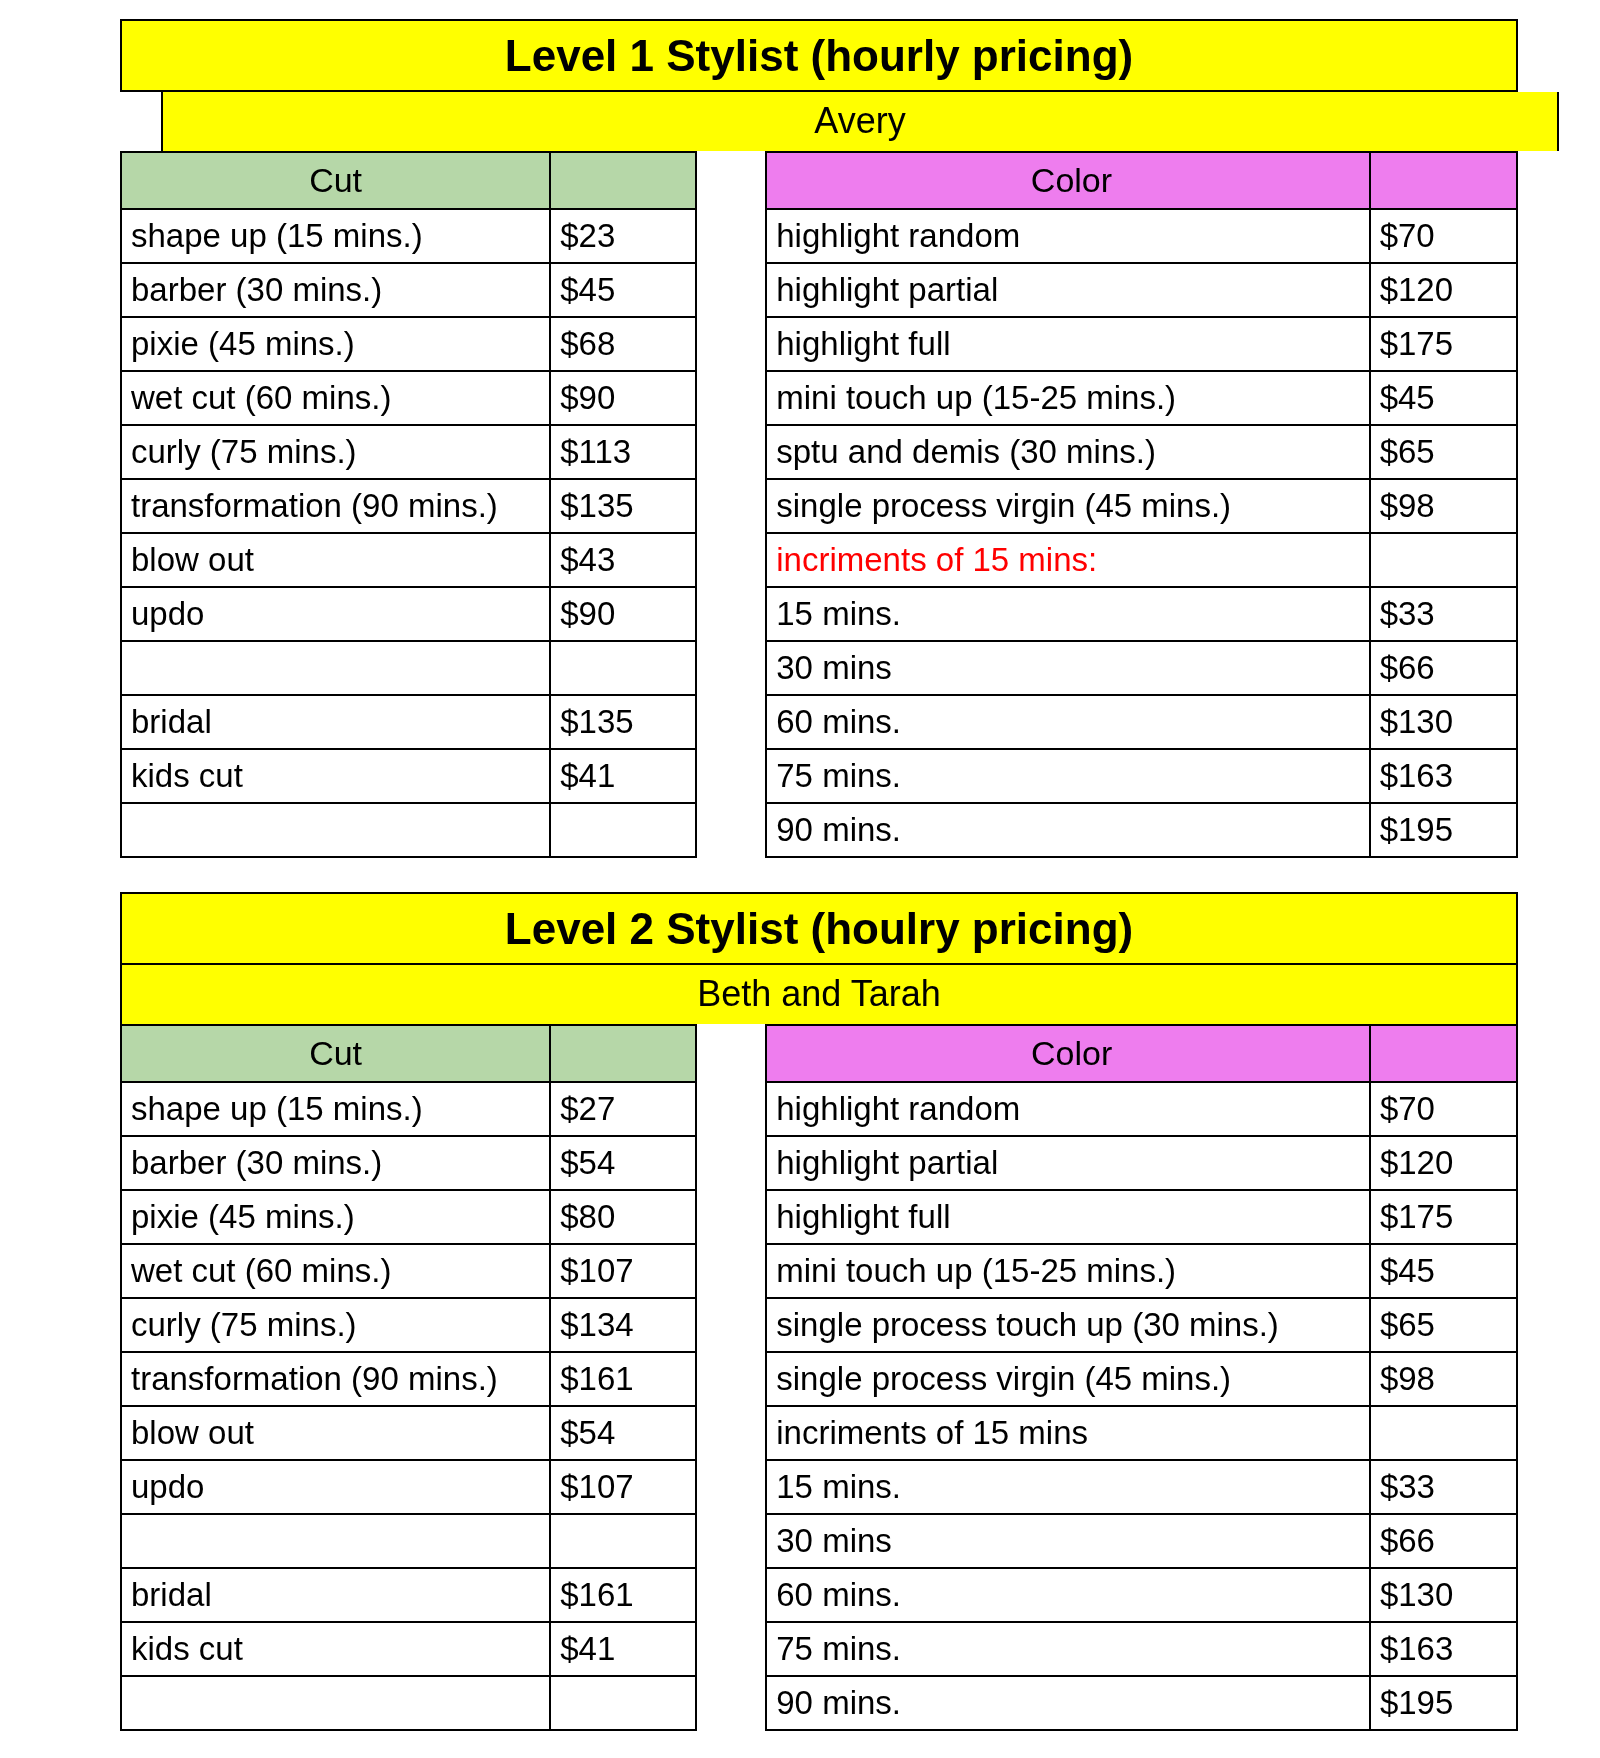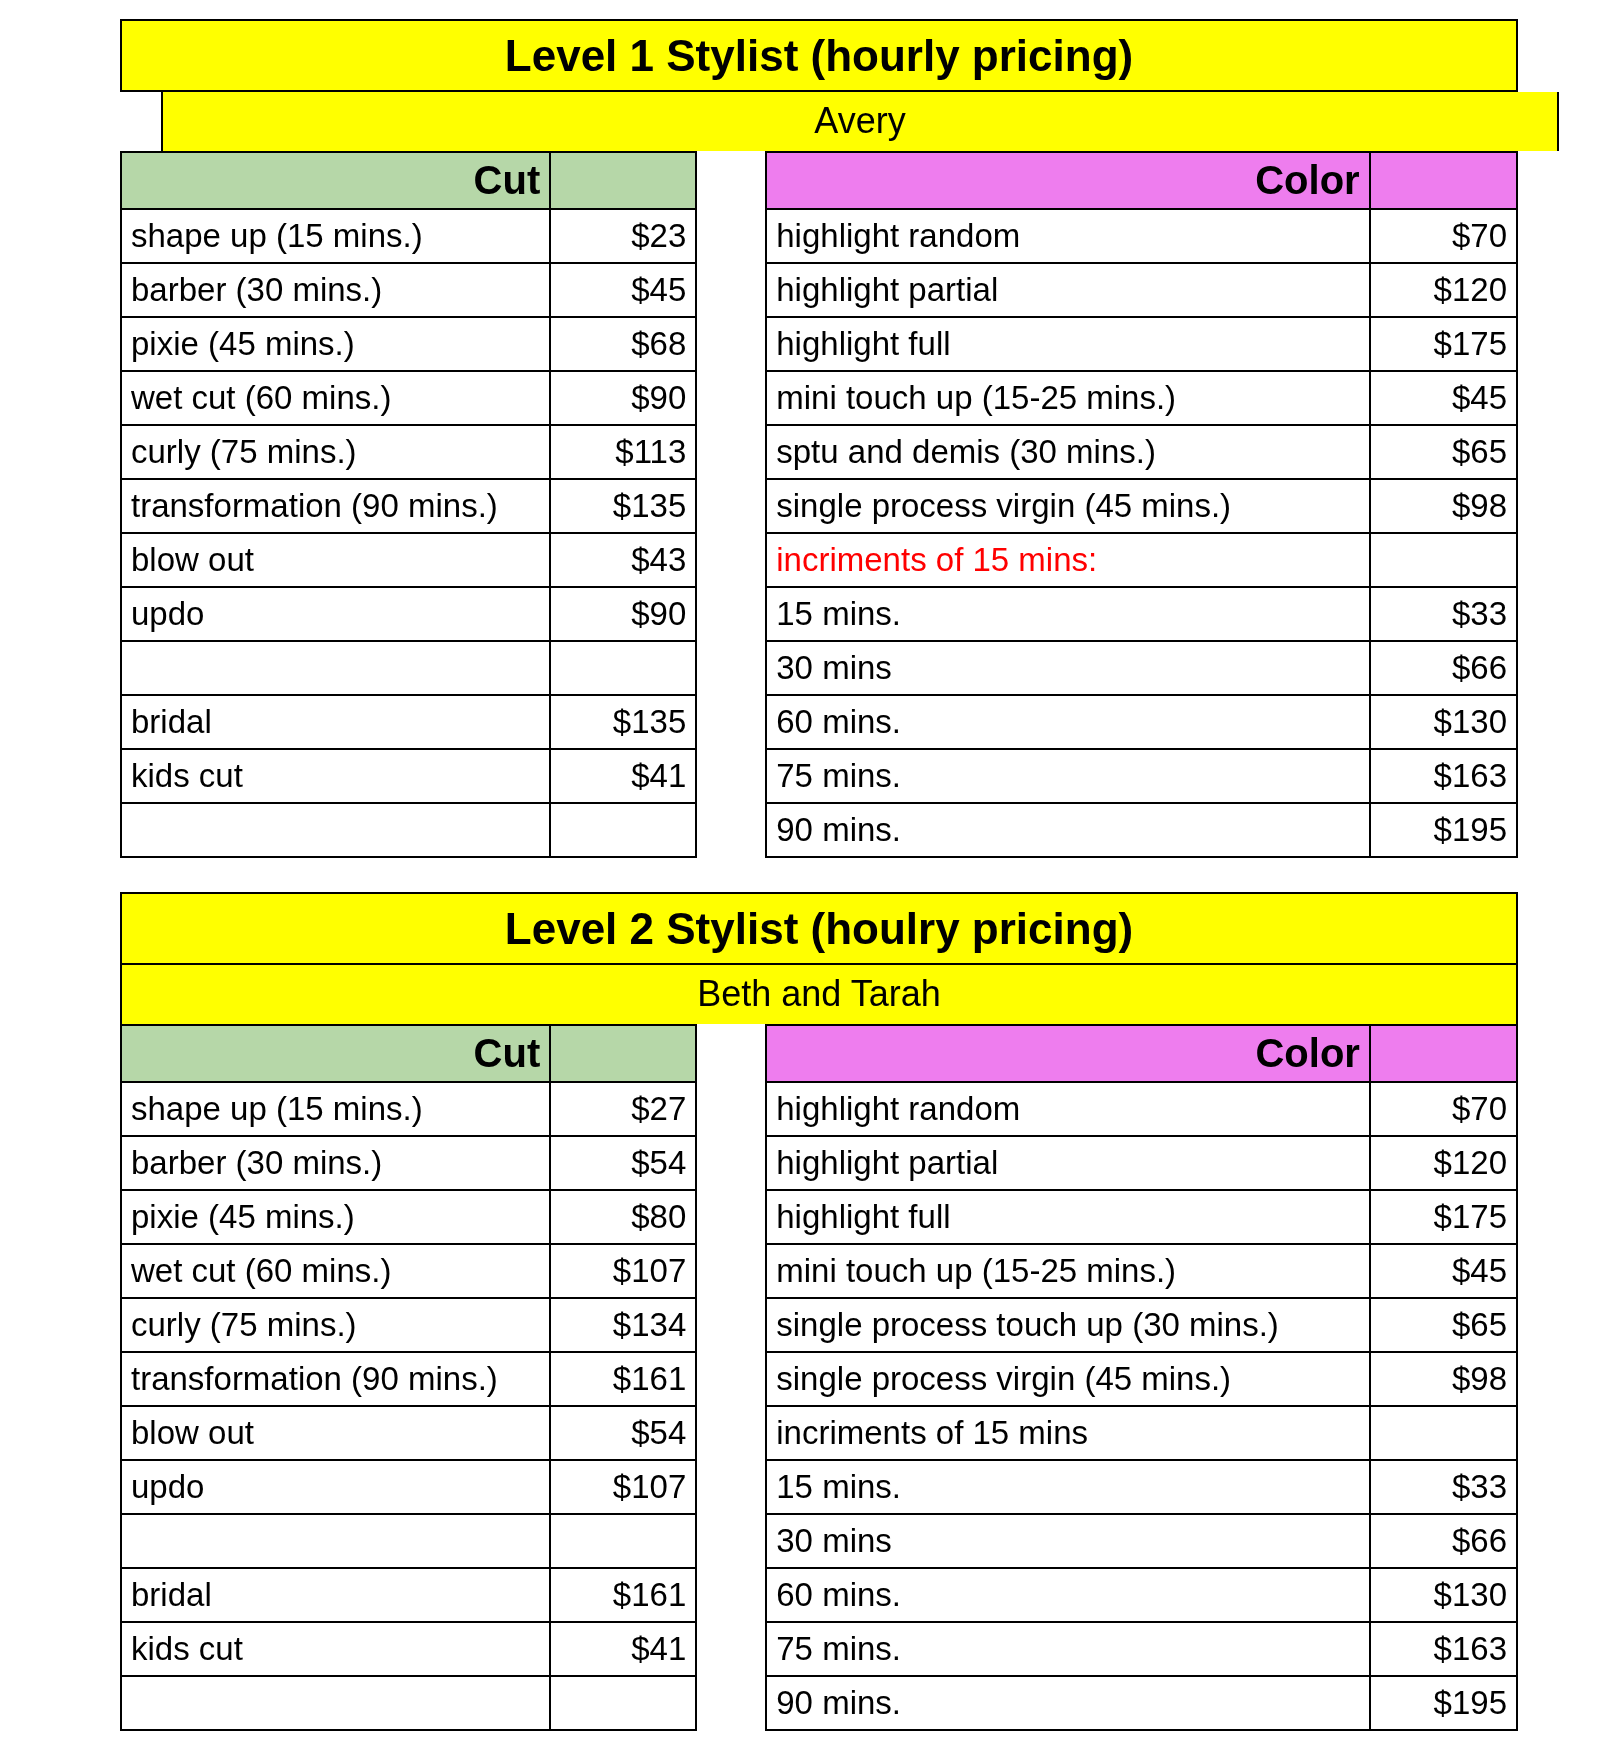--- a/index.html
+++ b/index.html
@@ -23,29 +23,29 @@
     height:59px;line-height:57px;font-size:36px;border-top:none;border-bottom:none;
   }
   .tables{display:flex;align-items:flex-start;}
   table{border-collapse:collapse;table-layout:fixed;}
   th,td{
     box-sizing:border-box;border:2px solid #000;
     overflow:hidden;white-space:nowrap;vertical-align:middle;
     font-size:33px;padding:0 9px;
   }
   thead th{
-    height:57px;font-size:40px;font-weight:bold;text-align:right;
+    height:57px;font-size:34px;font-weight:normal;text-align:center;
   }
   tbody td{height:54px;background:#fff;}
   .cut-table .col-name{width:430px;}
   .cut-table .col-price{width:147px;}
   .color-table .col-name{width:605px;padding-left:16px;}
   .color-table .col-price{width:148px;}
   td.name{text-align:left;}
-  td.price{text-align:right;}
+  td.price{}
   td.red{color:#FF0000;}
   .gap{width:68px;flex:0 0 68px;}
 </style>
 </head>
 <body>
 
 <div class="page">
 
   <div class="section level1">
     <div class="banner title" style="background: rgb(255, 255, 0);">Level 1 Stylist (hourly pricing)</div>

